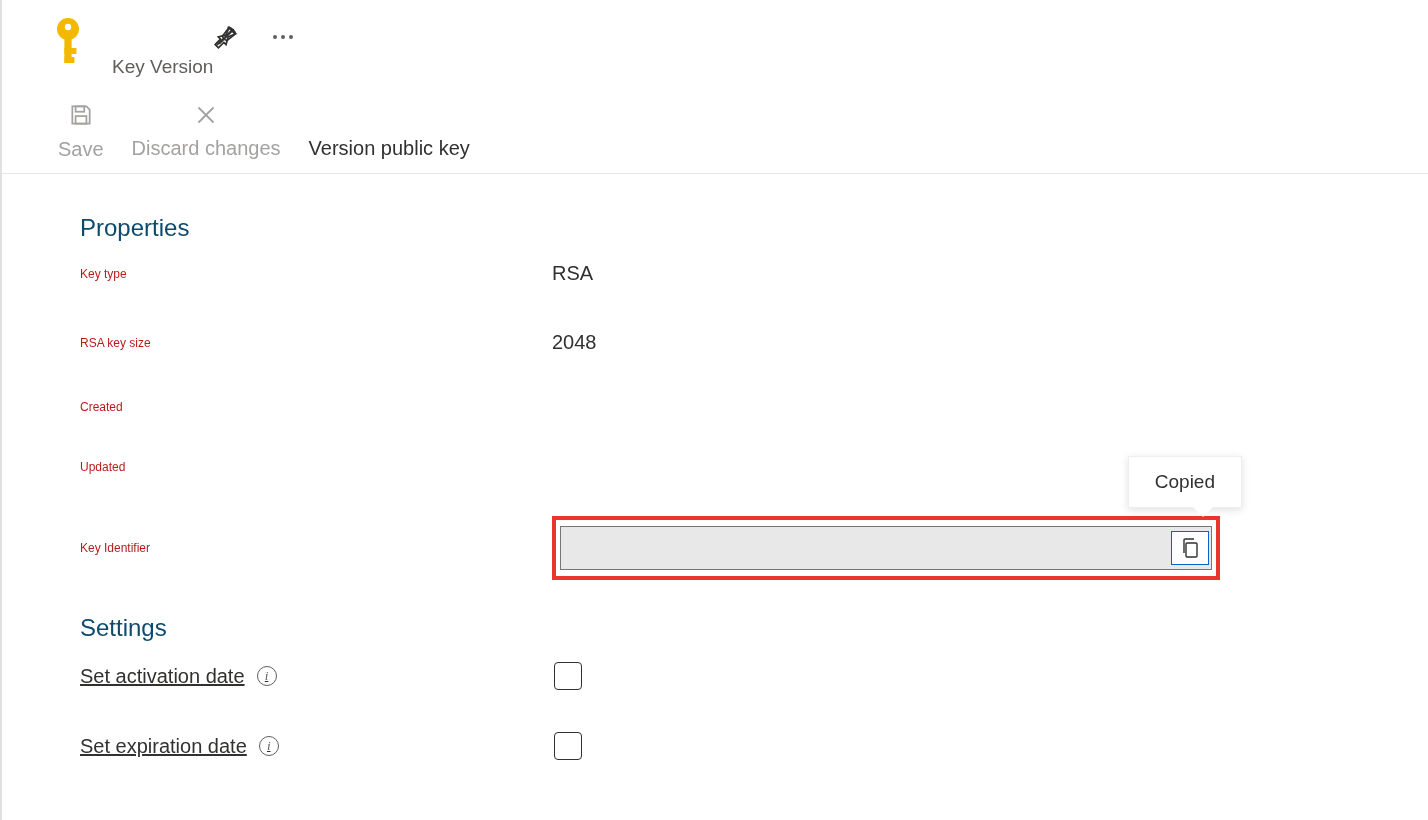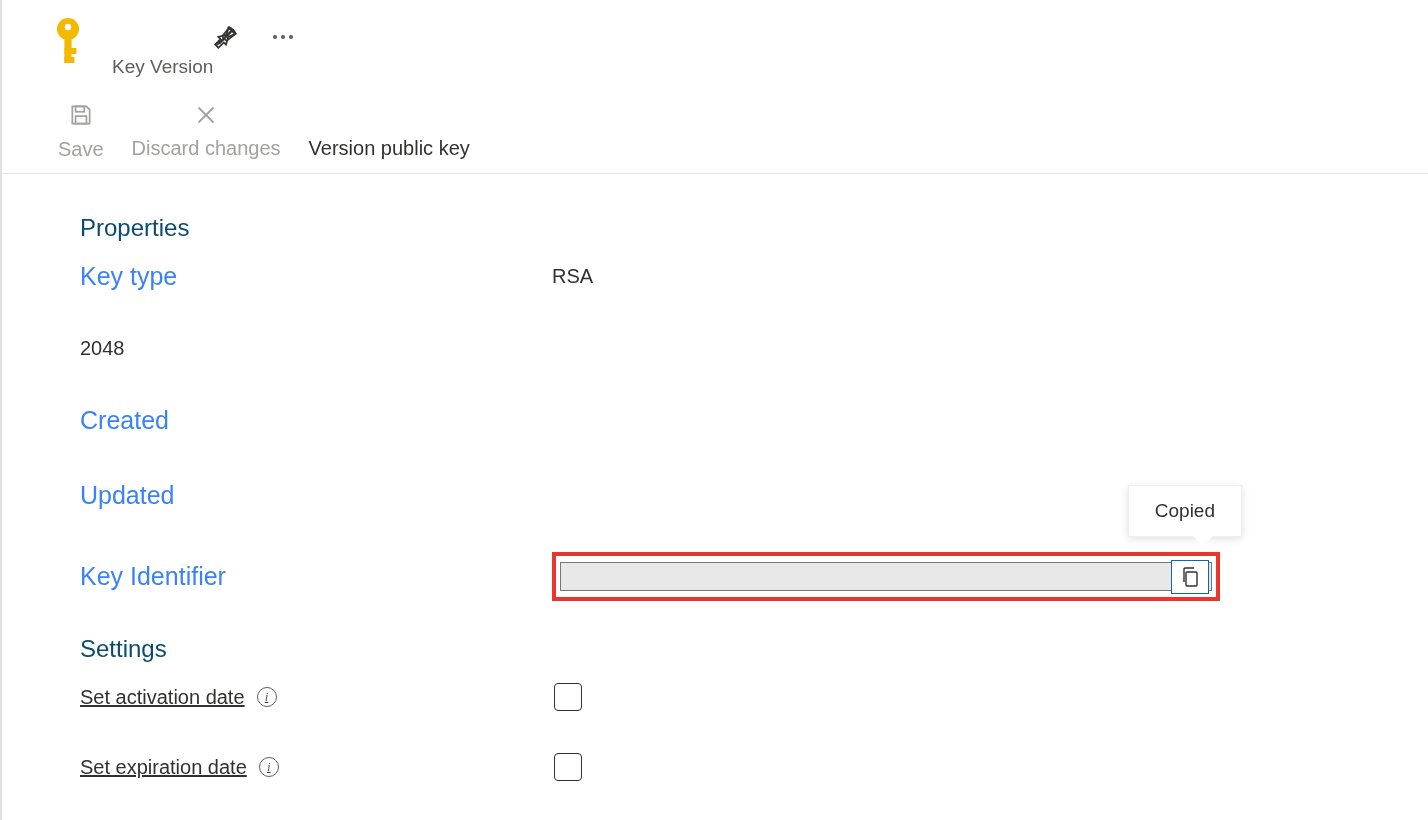--- a/index.html
+++ b/index.html
@@ -94,43 +94,43 @@
       color: #0c4a6e;
       margin-bottom: 20px;
     }
     .row {
       display: flex;
       align-items: center;
       margin-bottom: 46px;
     }
     .row .label {
       width: 472px;
-      font-size: 25px;
-      color: #3b82f6;
+      font-size: 12px;
+      color: #b91c1c;
       display: flex;
       align-items: center;
       gap: 12px;
     }
     .row .value {
       font-size: 20px;
       color: #323130;
     }
 
     
     .kid-row { margin-bottom: 34px; margin-top: -4px;}
     .kid-highlight {
       border: 4px solid #e9352c;
       padding: 6px 4px 6px 4px;
       display: inline-flex;
       width: 668px;
       position: relative;
     }
     .kid-field {
       flex: 1;
-      height: 29px;
+      height: 44px;
       background: #e8e8e8;
       border: 1px solid #767676;
       display: flex;
       align-items: center;
       justify-content: flex-end;
       padding: 0 2px;
       position: relative;
     }
     .copy-box {
       width: 38px;
@@ -271,20 +271,21 @@
 <div class="content">
 
   <div class="section-title">Properties</div>
 
   <div class="row">
     <div class="label">Key type</div>
     <div class="value">RSA</div>
   </div>
 
   <div class="row">
+    <div class="label">RSA key size</div>
     <div class="value">2048</div>
   </div>
 
   <div class="row">
     <div class="label">Created</div>
     <div class="value"></div>
   </div>
 
   <div class="row">
     <div class="label">Updated</div>

